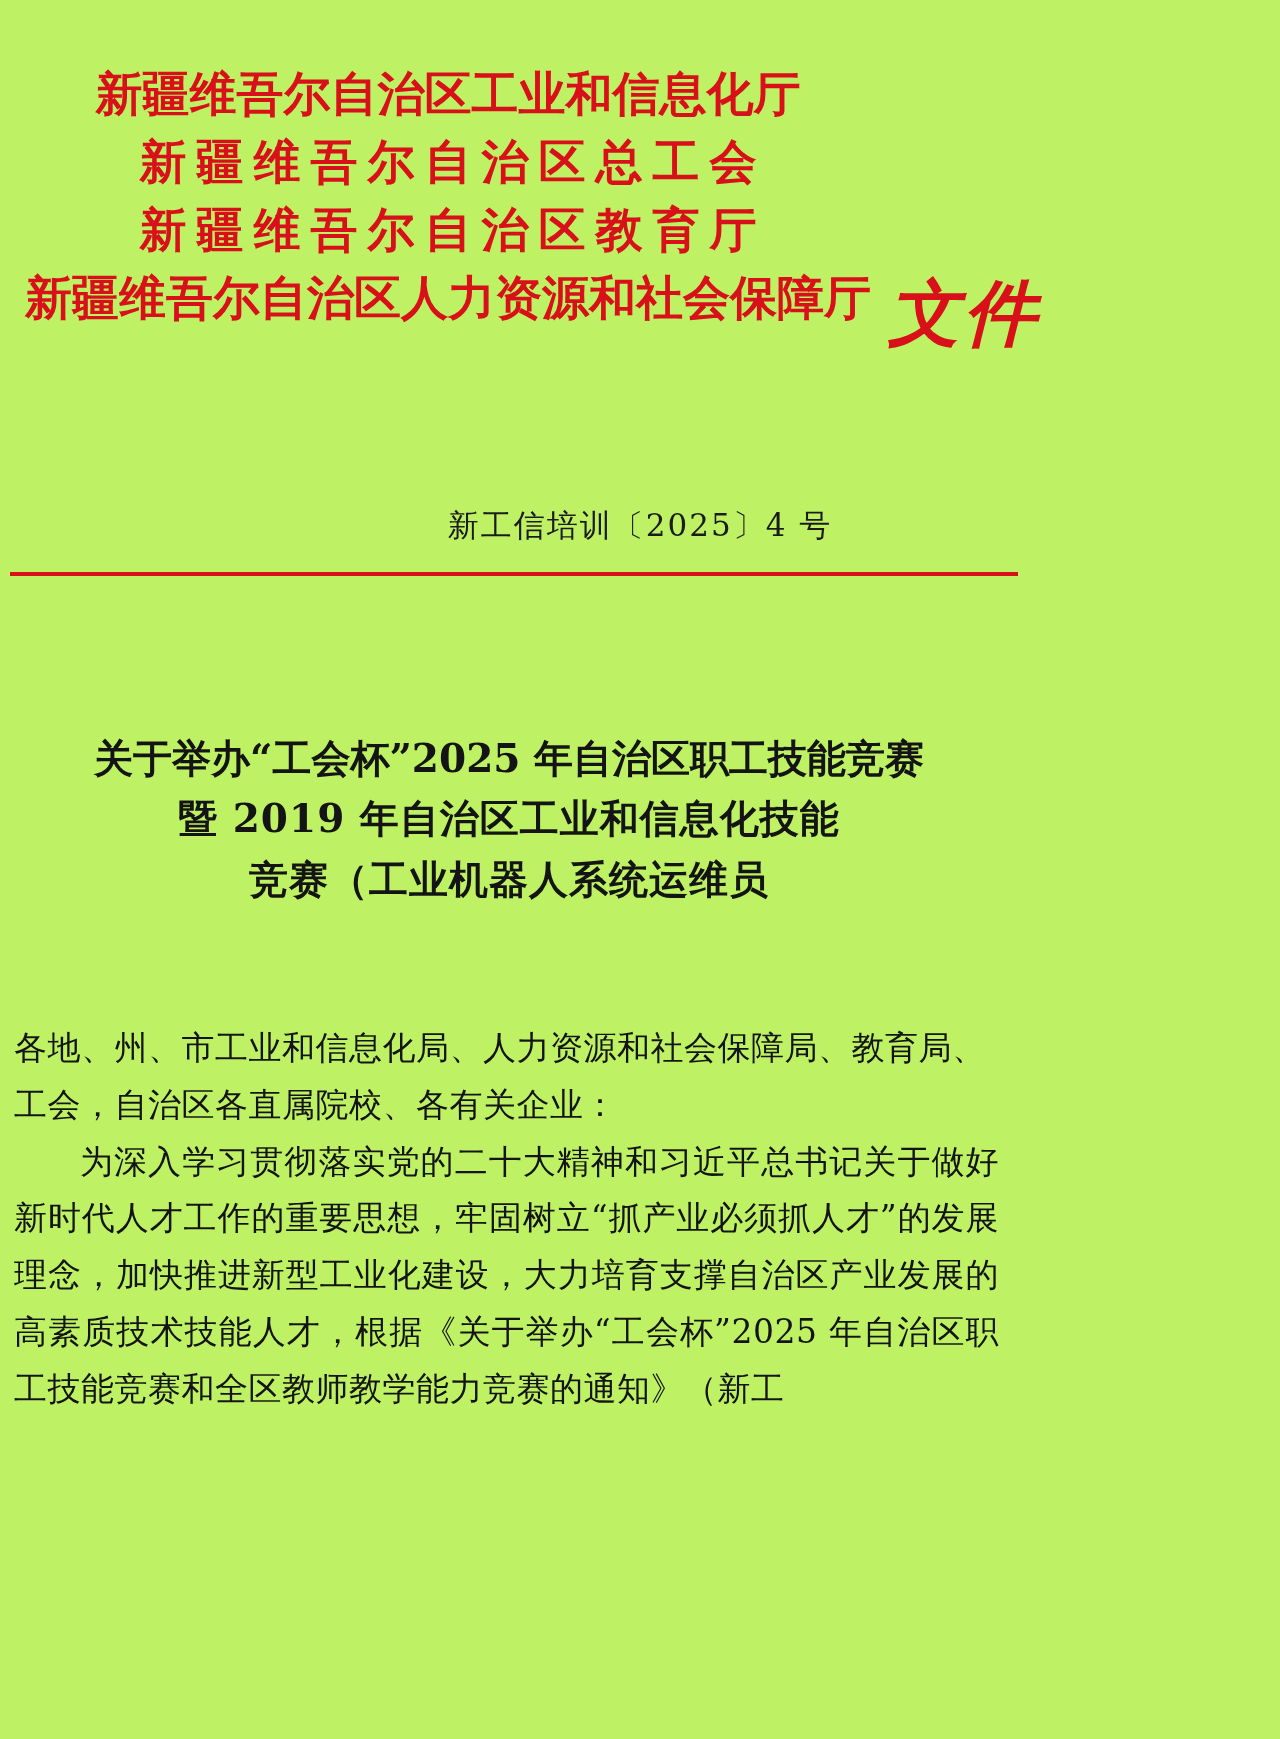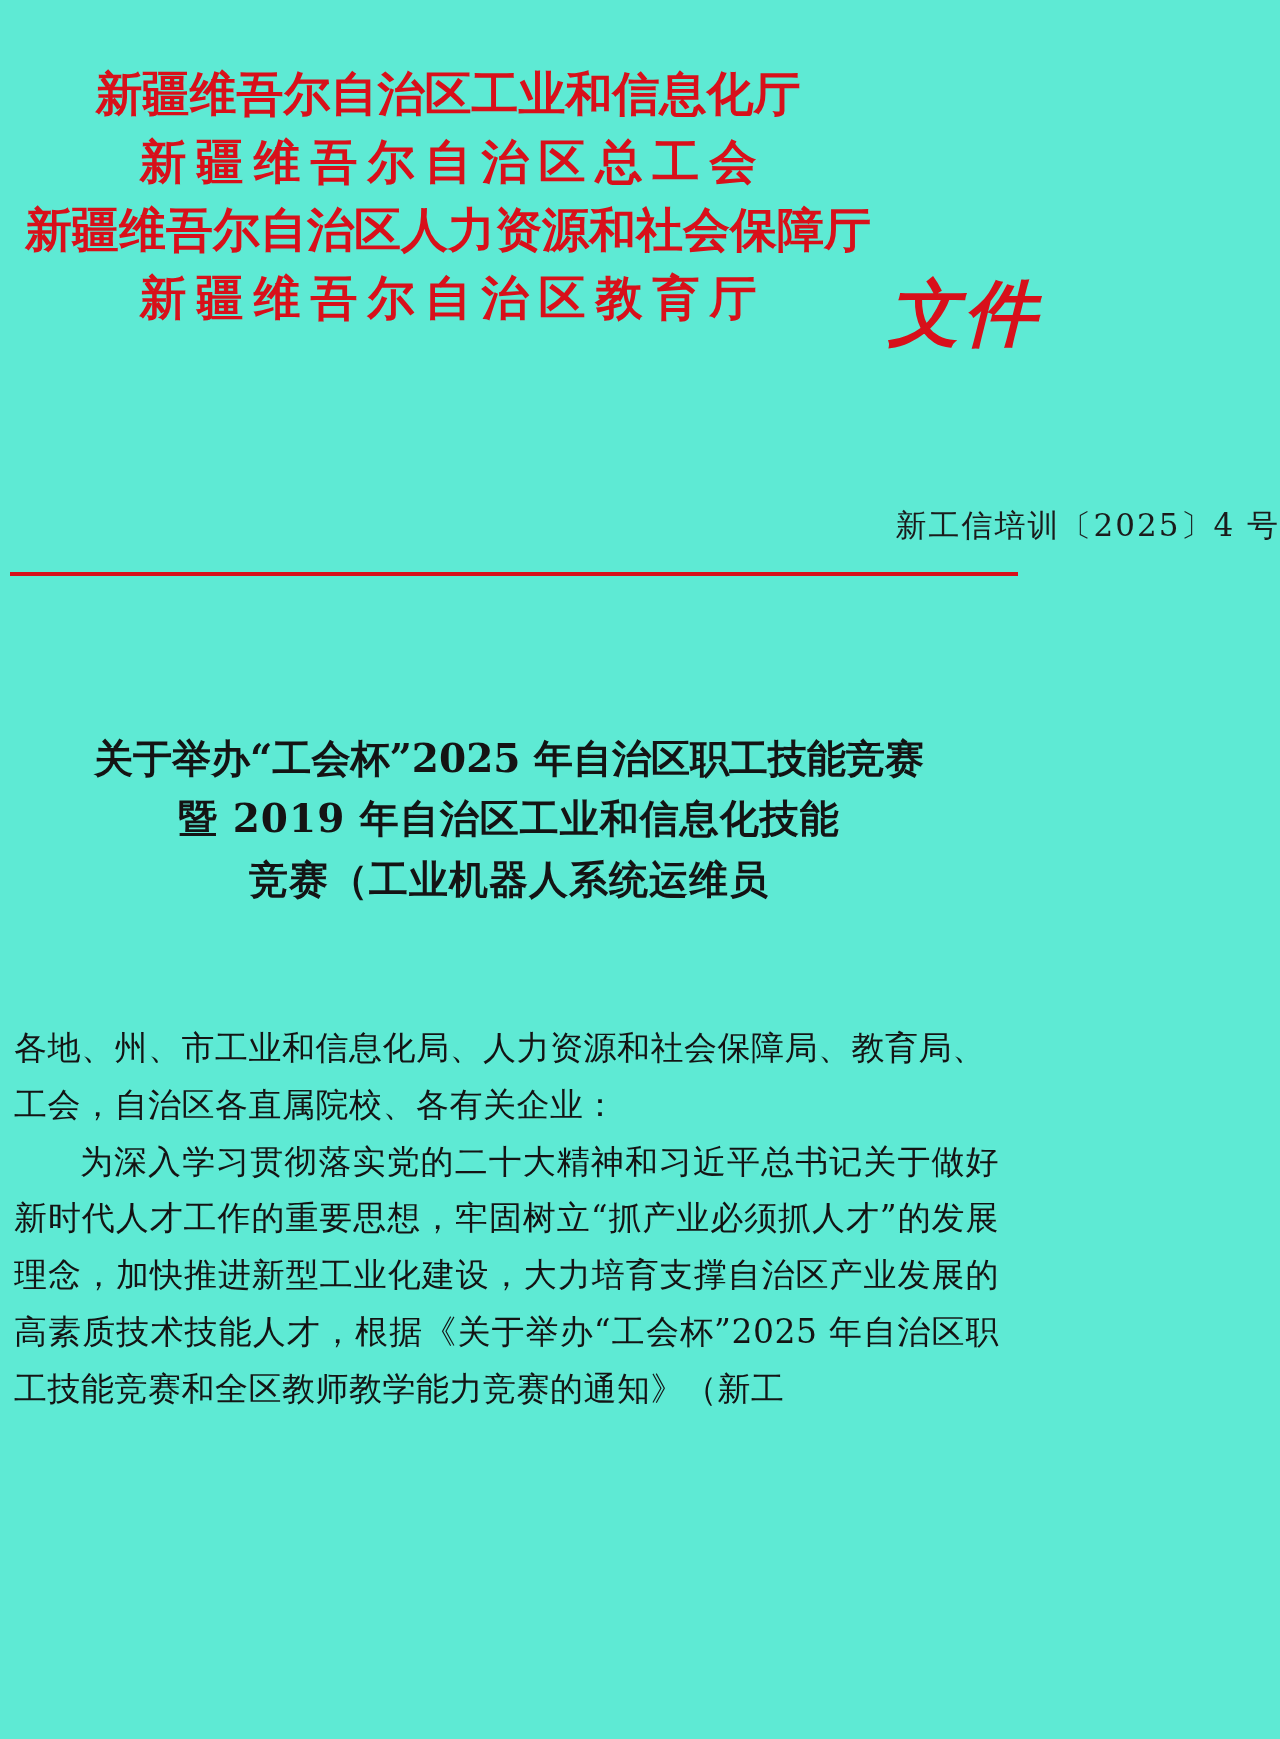--- a/index.html
+++ b/index.html
@@ -11,21 +11,21 @@
     width: 1280px;
     height: 1739px;
     position: relative;
     font-family: "DejaVu Serif", "Liberation Serif", serif;
     overflow: hidden;
   }
 
   .page {
     position: absolute;
     inset: 0;
-    background: #5eead4;
+    background: #bef264;
   }
 
   
   .letterhead {
     position: absolute;
     left: 0;
     top: 70px;
     width: 1280px;
     height: 380px;
   }
@@ -68,21 +68,21 @@
     white-space: nowrap;
     font-style: italic;
   }
 
   
   .doc-number {
     position: absolute;
     left: 0;
     top: 505px;
     width: 1280px;
-    text-align: right;
+    text-align: center;
     font-size: 31px;
     letter-spacing: 2px;
     color: #1b1b1b;
   }
 
   .red-rule {
     position: absolute;
     left: 10px;
     top: 572px;
     width: 1008px;
@@ -158,22 +158,22 @@
 </style>
 </head>
 <body>
 
 <div class="page">
 
   <div class="letterhead">
     <div class="org-lines">
       <div class="org-line tight">新疆维吾尔自治区工业和信息化厅</div>
       <div class="org-line wide">新疆维吾尔自治区总工会</div>
+      <div class="org-line wide">新疆维吾尔自治区教育厅</div>
       <div class="org-line tight">新疆维吾尔自治区人力资源和社会保障厅</div>
-      <div class="org-line wide">新疆维吾尔自治区教育厅</div>
     </div>
     <div class="wenjian">文件</div>
   </div>
 
   <div class="doc-number">新工信培训〔2025〕4 号</div>
 
   <div class="red-rule"></div>
 
   <div class="doc-title">
     <span class="tline">关于举办“工会杯”2025 年自治区职工技能竞赛</span>

